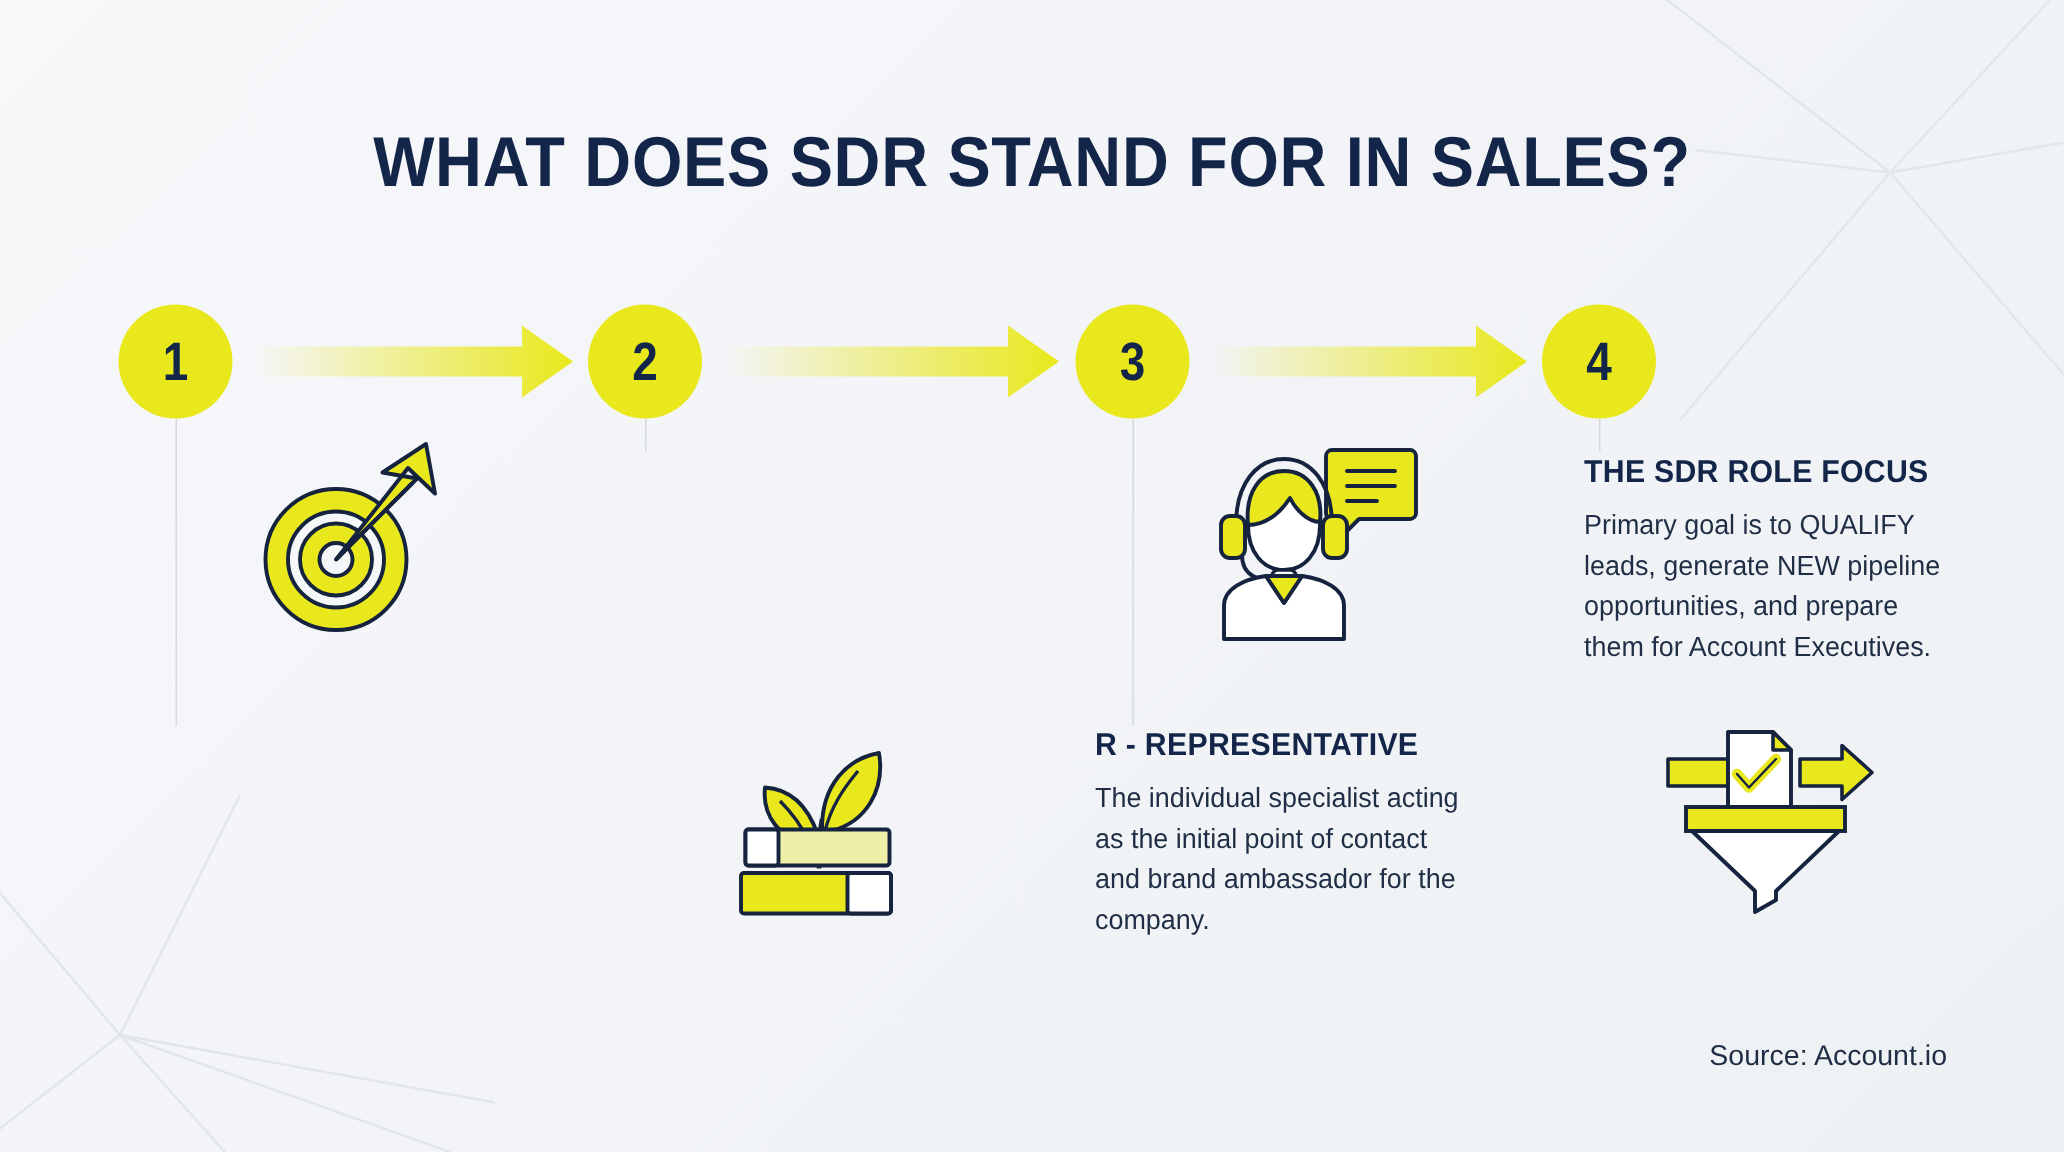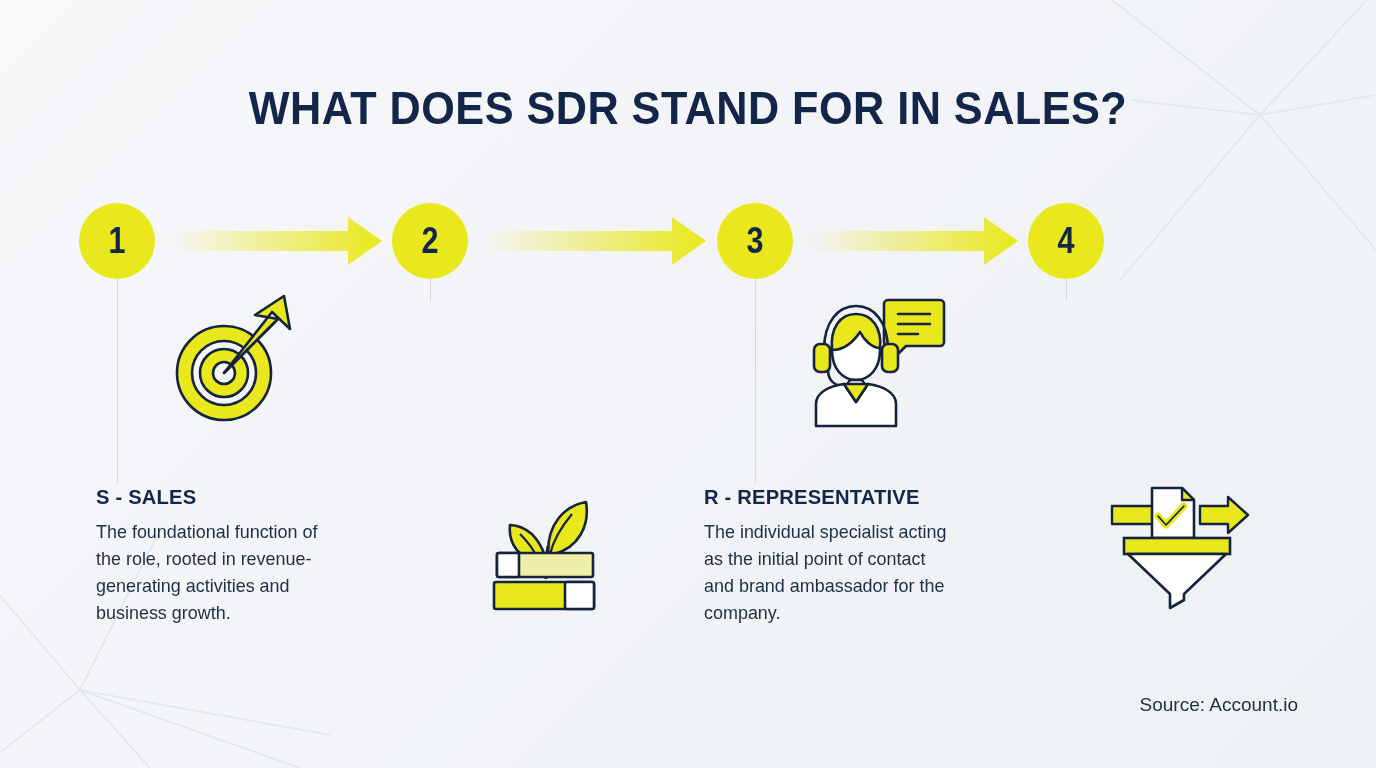--- a/index.html
+++ b/index.html
@@ -183,24 +183,20 @@
     <g fill="none" stroke="#15233f" stroke-width="2.6">
       <circle cx="64" cy="88" r="47" fill="#e9e81c"></circle>
       <circle cx="64" cy="88" r="32" fill="#f4f6f8"></circle>
       <circle cx="64" cy="88" r="24" fill="#e9e81c"></circle>
       <circle cx="64" cy="88" r="11" fill="#f4f6f8"></circle>
     </g>
     <path d="M64,88 L118,34 L95,30 L124,11 L130,44 L112,27 Z" fill="#e9e81c" stroke="#15233f" stroke-width="2.6" stroke-linejoin="round"></path>
     <path d="M64,88 L115,37" stroke="#15233f" stroke-width="2.6" fill="none"></path>
   </svg>
 
-  <div class="block" style="left:96px; top:485px; width:248px;">
-    <h3>S - SALES</h3>
-    <p>The foundational function of the role, rooted in revenue-generating activities and business growth.</p>
-  </div>
 
 
   <svg class="icon" style="left:482px; top:484px;" width="126" height="130" viewBox="0 0 126 130" xmlns="http://www.w3.org/2000/svg">
 
     <path d="M66,68 C66,40 82,22 104,18 C108,42 96,64 72,70 Z" fill="#e9e81c" stroke="#15233f" stroke-width="2.6" stroke-linejoin="round"></path>
     <path d="M63,72 C56,52 44,42 28,41 C26,60 38,76 58,78 Z" fill="#e9e81c" stroke="#15233f" stroke-width="2.6" stroke-linejoin="round"></path>
     <path d="M90,30 C80,42 72,54 68,70" stroke="#15233f" stroke-width="2.2" fill="none"></path>
     <path d="M38,50 C46,58 52,66 56,75" stroke="#15233f" stroke-width="2.2" fill="none"></path>
 
     <path d="M64,95 C64,80 64,72 66,62" stroke="#15233f" stroke-width="3" fill="none"></path>
@@ -226,25 +222,29 @@
     <rect x="12" y="52" width="16" height="28" rx="6" fill="#e9e81c" stroke="#15233f" stroke-width="2.6"></rect>
     <rect x="80" y="52" width="16" height="28" rx="6" fill="#e9e81c" stroke="#15233f" stroke-width="2.6"></rect>
 
     <path d="M26,78 C26,92 38,96 48,94" fill="none" stroke="#15233f" stroke-width="2.6"></path>
     <rect x="46" y="88" width="16" height="8" rx="4" fill="#ffffff" stroke="#15233f" stroke-width="2.4"></rect>
 
     <path d="M14,134 v-22 C14,100 28,94 42,92 L54,110 L66,92 C80,94 94,100 94,112 v22 Z" fill="#ffffff" stroke="#15233f" stroke-width="2.6" stroke-linejoin="round"></path>
     <path d="M42,92 L54,110 L66,92 Z" fill="#e9e81c" stroke="#15233f" stroke-width="2.6" stroke-linejoin="round"></path>
   </svg>
 
-  <div class="block" style="left:704px; top:485px; width:258px;">
+  <div class="block" style="left:730px; top:485px; width:258px;">
     <h3>R - REPRESENTATIVE</h3>
     <p>The individual specialist acting as the initial point of contact and brand ambassador for the company.</p>
   </div>
 
+  <div class="block" style="left:1056px; top:303px; width:252px;">
+    <h3>THE SDR ROLE FOCUS</h3>
+    <p>Primary goal is to QUALIFY leads, generate NEW pipeline opportunities, and prepare them for Account Executives.</p>
+  </div>
 
   <svg class="icon" style="left:1104px; top:482px;" width="150" height="130" viewBox="0 0 150 130" xmlns="http://www.w3.org/2000/svg">
 
     <path d="M8,24 h46 v18 h-46 Z" fill="#e9e81c" stroke="#15233f" stroke-width="2.4" stroke-linejoin="round"></path>
 
     <path d="M96,24 h28 v-9 l20,18 l-20,18 v-9 h-28 Z" fill="#e9e81c" stroke="#15233f" stroke-width="2.4" stroke-linejoin="round"></path>
 
     <path d="M48,6 h30 l12,12 v38 h-42 Z" fill="#ffffff" stroke="#15233f" stroke-width="2.6" stroke-linejoin="round"></path>
     <path d="M78,6 v12 h12 Z" fill="#e9e81c" stroke="#15233f" stroke-width="2.4" stroke-linejoin="round"></path>
     <path d="M54,34 l8,9 l18,-19" fill="none" stroke="#e9e81c" stroke-width="7" stroke-linecap="round" stroke-linejoin="round"></path>

